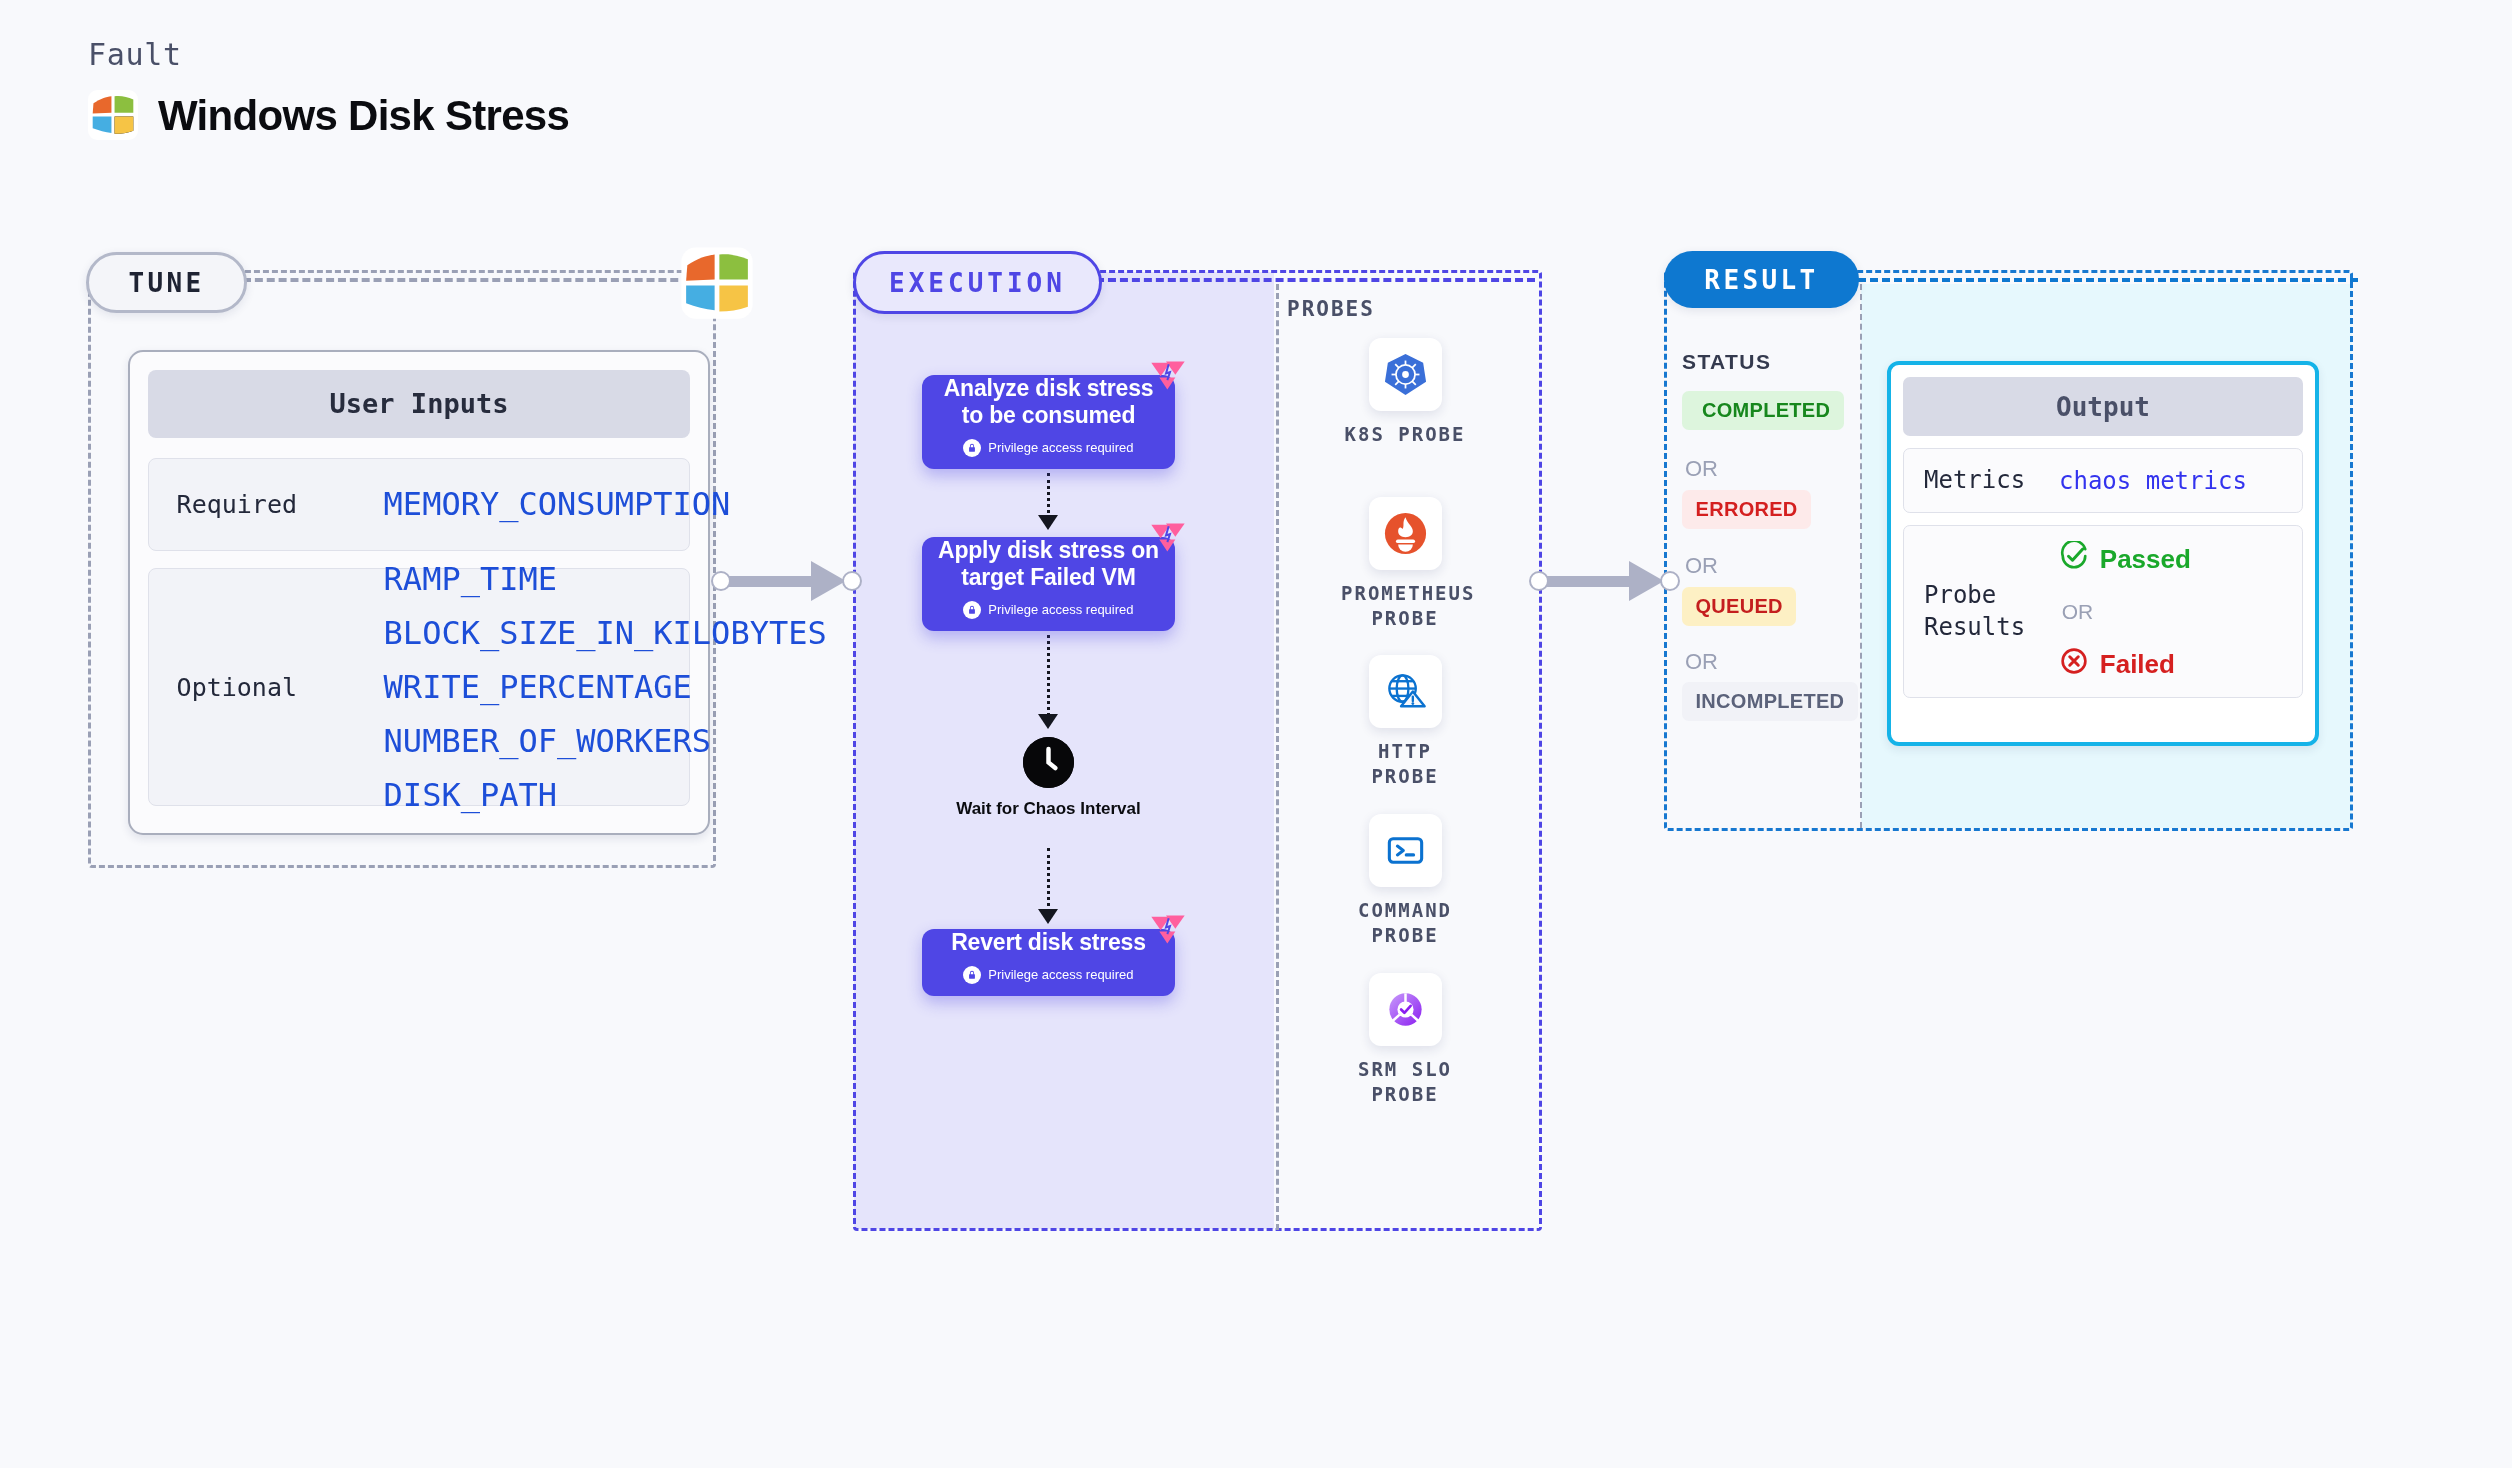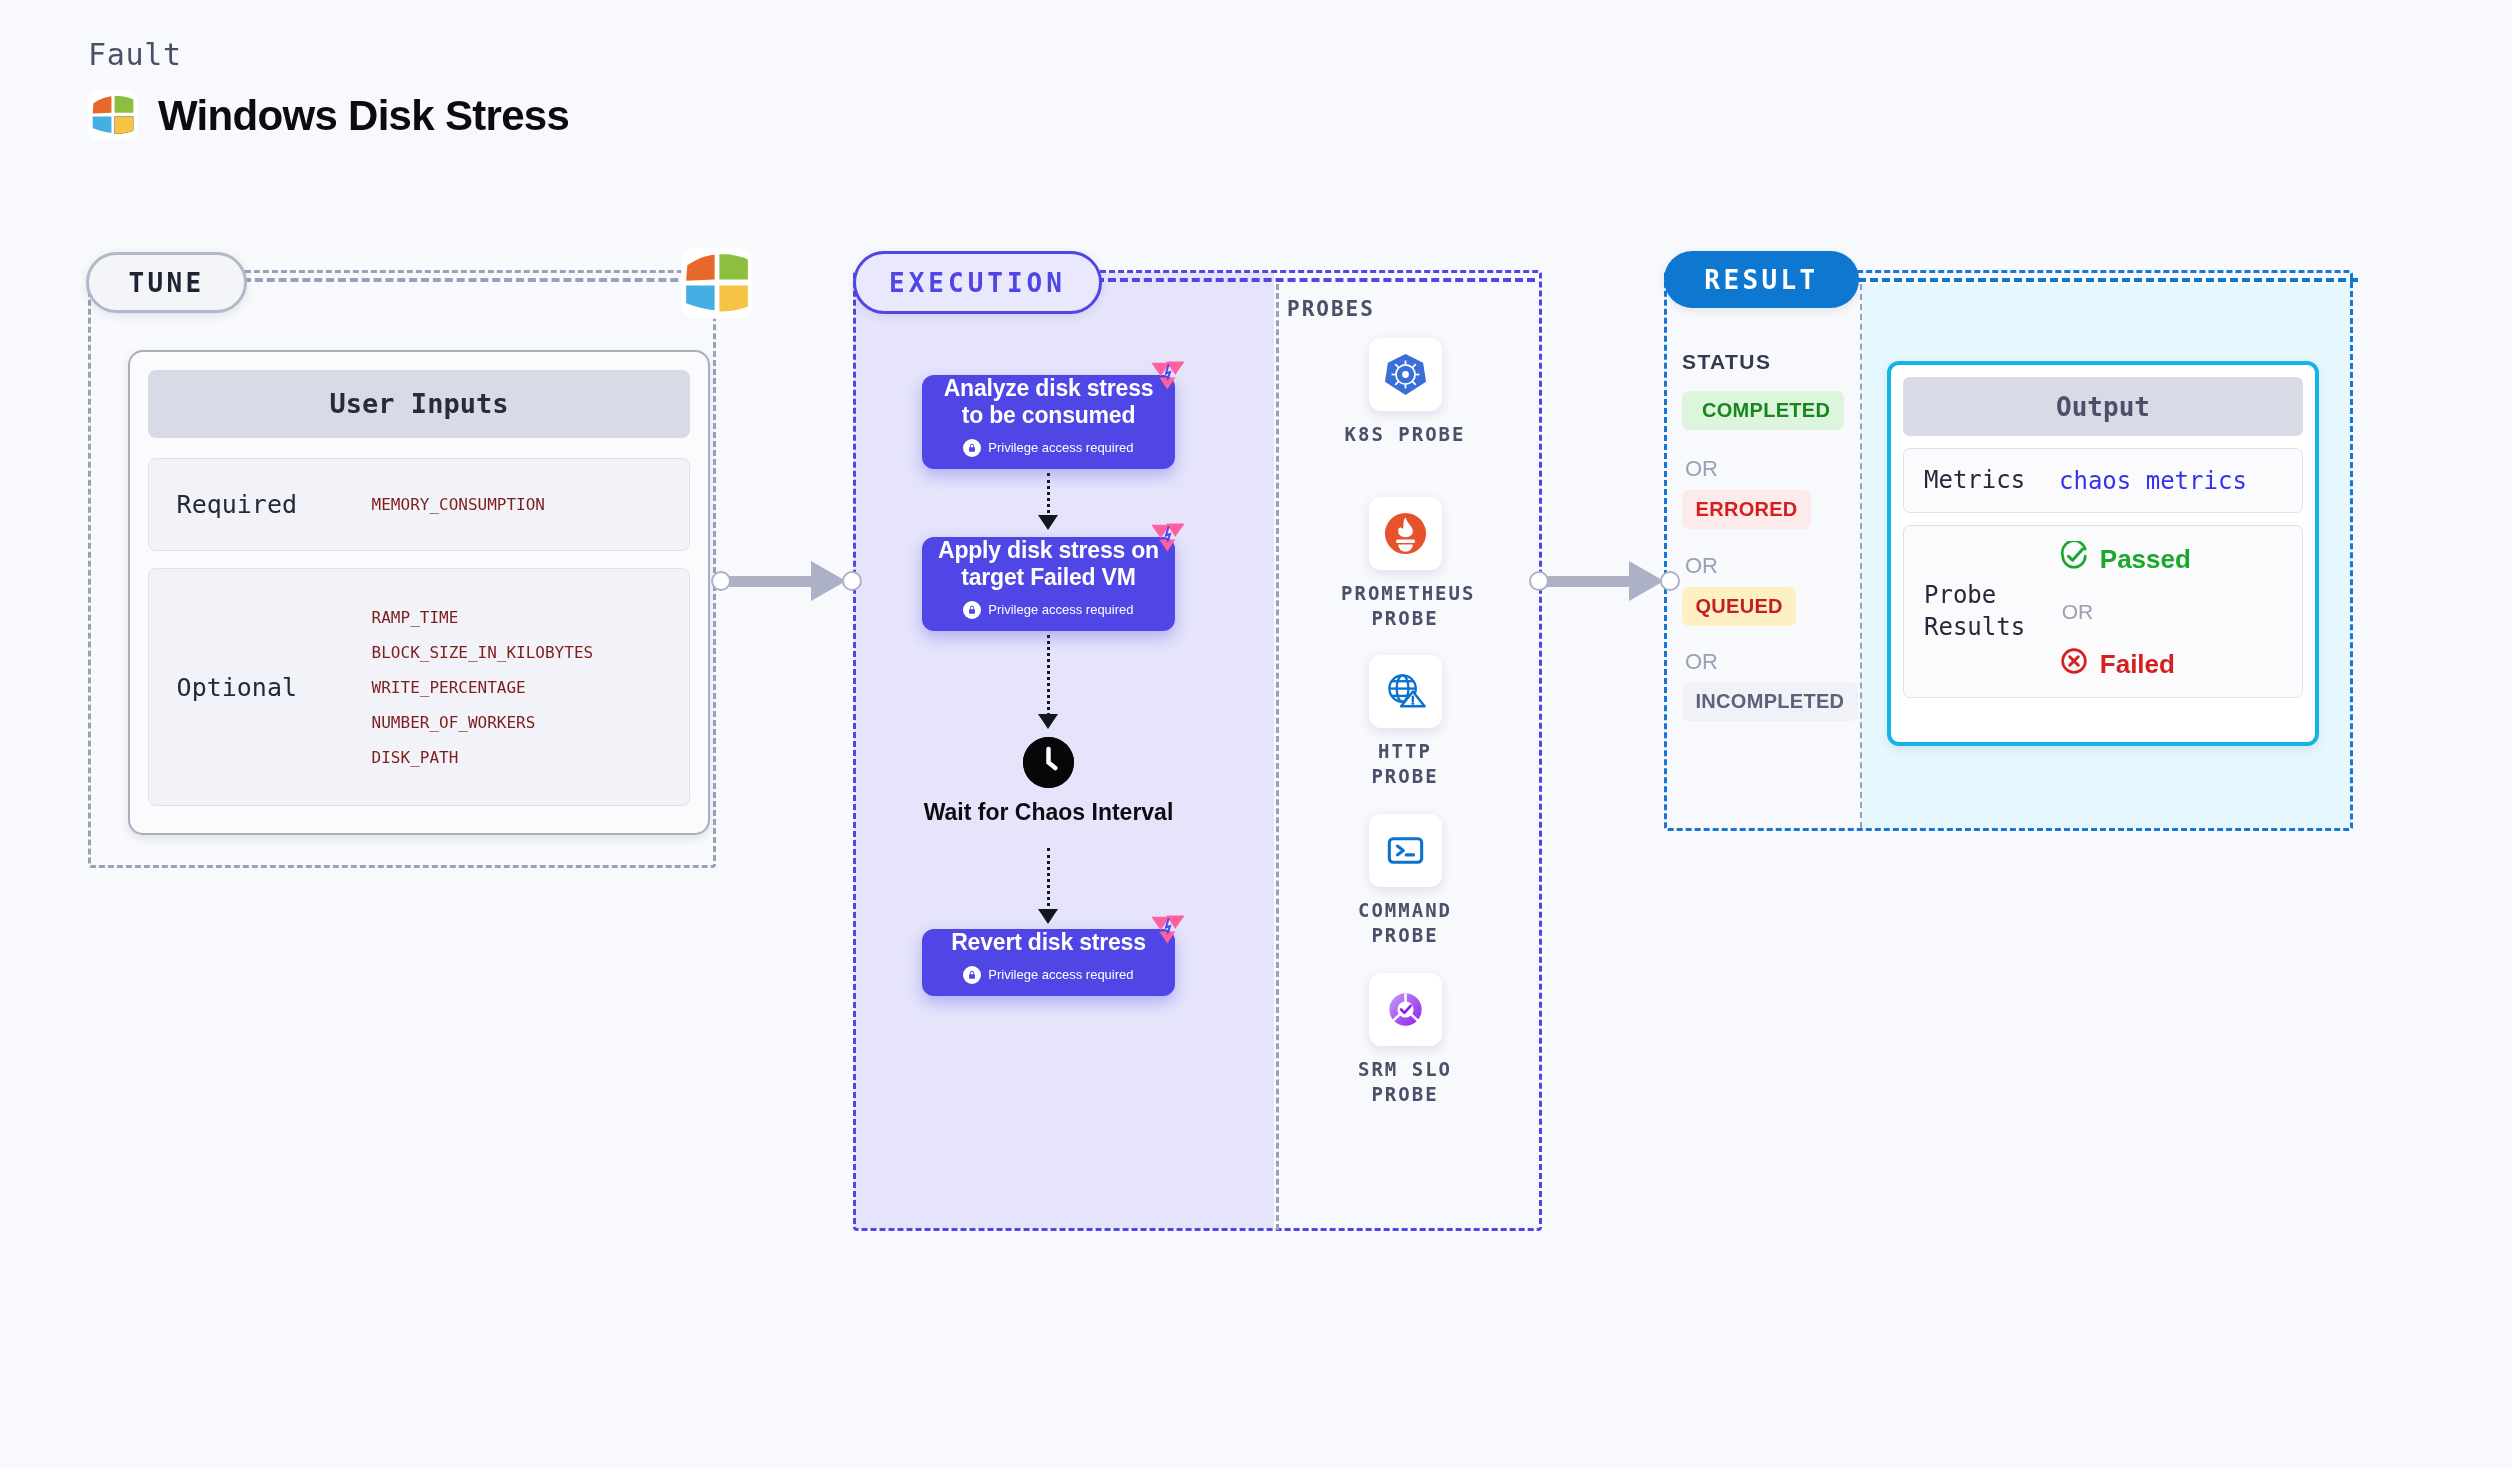--- a/index.html
+++ b/index.html
@@ -77,22 +77,23 @@
     display: flex; align-items: center; box-sizing: border-box;
   }
   #required-row { height: 93px; margin-top: 20px; }
   #optional-row { height: 238px; }
   .io-label {
     width: 223px; flex: none; padding-left: 28px; box-sizing: border-box;
     font-family: "DejaVu Sans Mono", monospace; font-size: 25px; color: #23283a;
   }
   .io-vals { display: flex; flex-direction: column; gap: 16px; }
   .io-vals span {
-    font-family: "DejaVu Sans Mono", monospace; font-size: 16px; color: #7f1d1d;
+    font-family: "DejaVu Sans Mono", monospace; font-size: 32px; color: #1d4ed8;
     white-space: nowrap;
+    margin-left: 12px;
   }
 
   
   #exec-outer {
     left: 853px; top: 270px; width: 689px; height: 961px;
     border: 3.4px dashed #4f46e5; border-radius: 4px;
   }
   #exec-inner {
     position: absolute; left: 854px; top: 272px; width: 420px; height: 957px;
     background: #e5e4fb;
@@ -139,21 +140,21 @@
     position: absolute; width: 0; height: 0;
     border-left: 10.8px solid transparent; border-right: 10.8px solid transparent;
     border-top: 15px solid #14161f; z-index: 3;
   }
 
   #wait-group { position: absolute; left: 922px; top: 737px; width: 253px; text-align: center; z-index: 4; }
   #wait-clock {
     width: 51px; height: 51px; border-radius: 50%; background: #070709;
     margin: 0 auto; position: relative;
   }
-  #wait-label { margin-top: 10.8px; font-size: 23px; font-weight: 800; color: #0b0c10; line-height: 1.2; }
+  #wait-label { margin-top: 10.8px; font-size: 17px; font-weight: 800; color: #0b0c10; line-height: 1.2; }
 
   
   .probe { position: absolute; left: 1341px; width: 128px; text-align: center; }
   .probe-tile {
     width: 73px; height: 73px; margin: 0 auto; border-radius: 12px; background: #fff;
     box-shadow: 0 3.4px 10.8px rgba(30,40,90,.11);
     display: flex; align-items: center; justify-content: center;
   }
   .probe-name {
     margin-top: 10.8px;

